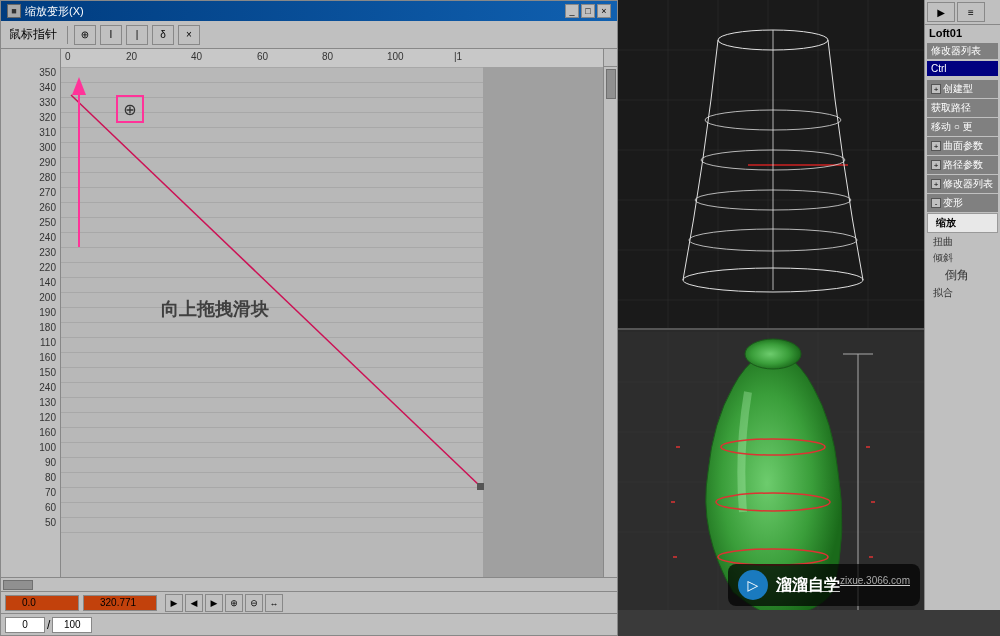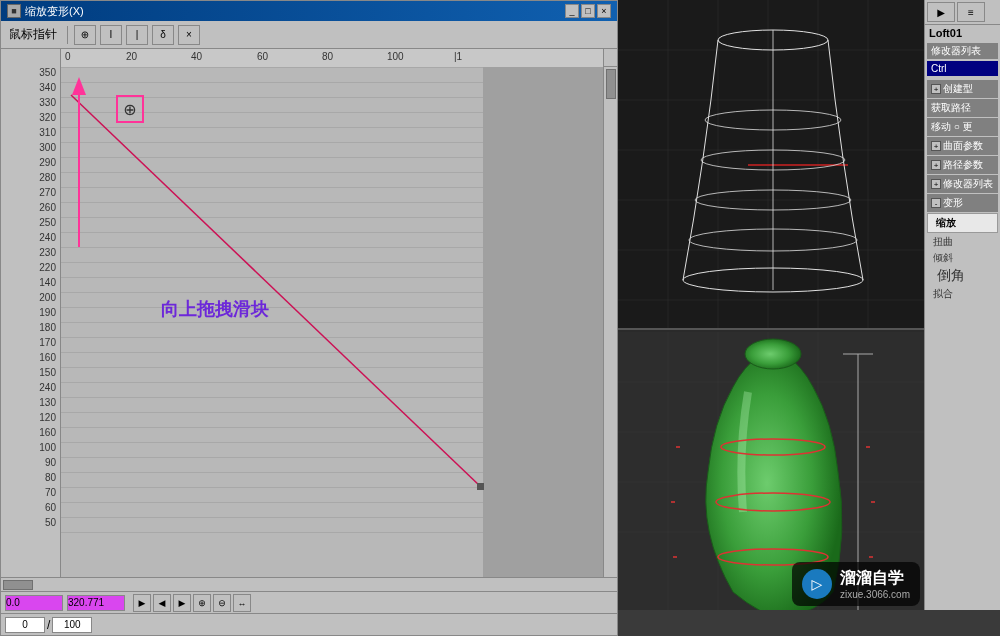--- a/index.html
+++ b/index.html
@@ -203,21 +203,21 @@
     .cursor-crosshair {
       font-size: 16px;
       color: #333;
     }
 
     
     #annotation-text {
       position: absolute;
       left: 100px;
       top: 230px;
-      color: #6d28d9;
+      color: #404040;
       font-size: 18px;
       font-weight: bold;
     }
 
     
     #status-bar {
       background: #c0c0c0;
       border-top: 1px solid #888;
       height: 22px;
       display: flex;
@@ -232,26 +232,26 @@
       flex: 1;
     }
 
     #status-values {
       display: flex;
       gap: 4px;
       align-items: center;
     }
 
     .status-input {
-      width: 58px;
+      width: 74px;
       height: 16px;
-      background: #d946ef;
+      background: #c2410c;
       border: 1px solid #888;
       font-size: 10px;
-      padding: 1px 0;
+      padding: 1px 16px;
     }
 
     #status-icons {
       display: flex;
       gap: 2px;
     }
 
     .status-icon-btn {
       width: 18px;
       height: 18px;
@@ -410,21 +410,22 @@
       border-radius: 50%;
       display: flex;
       align-items: center;
       justify-content: center;
       color: white;
       font-size: 14px;
     }
 
     #watermark-text {
       display: flex;
-      flex-direction: column;
+      flex-direction: row;
+      text-decoration: underline;
     }
 
     #watermark-main {
       font-size: 16px;
       color: white;
       font-weight: bold;
     }
 
     #watermark-sub {
       font-size: 10px;
@@ -548,21 +549,21 @@
       <span class="y-label" style="bottom: 385px">270</span>
       <span class="y-label" style="bottom: 370px">260</span>
       <span class="y-label" style="bottom: 355px">250</span>
       <span class="y-label" style="bottom: 340px">240</span>
       <span class="y-label" style="bottom: 325px">230</span>
       <span class="y-label" style="bottom: 310px">220</span>
       <span class="y-label" style="bottom: 295px">140</span>
       <span class="y-label" style="bottom: 280px">200</span>
       <span class="y-label" style="bottom: 265px">190</span>
       <span class="y-label" style="bottom: 250px">180</span>
-      <span class="y-label" style="bottom: 235px">170</span>
+      <span class="y-label" style="bottom: 235px">110</span>
       <span class="y-label" style="bottom: 220px">160</span>
       <span class="y-label" style="bottom: 205px">150</span>
       <span class="y-label" style="bottom: 190px">240</span>
       <span class="y-label" style="bottom: 175px">130</span>
       <span class="y-label" style="bottom: 160px">120</span>
       <span class="y-label" style="bottom: 145px">160</span>
       <span class="y-label" style="bottom: 130px">100</span>
       <span class="y-label" style="bottom: 115px">90</span>
       <span class="y-label" style="bottom: 100px">80</span>
       <span class="y-label" style="bottom: 85px">70</span>
@@ -789,21 +790,21 @@
 
       <div style="background:#e8e8e8; border:1px solid #999; margin:1px 2px; padding:2px 8px; font-size:10px; color:#000; font-weight:bold;">
         <span>缩放</span>
       </div>
       <div style="padding:1px 8px; font-size:10px; color:#333;">
         <span>扭曲</span>
       </div>
       <div style="padding:1px 8px; font-size:10px; color:#333;">
         <span>倾斜</span>
       </div>
-      <div style="padding:1px 12px; font-size:14px; color:#333;">
+      <div style="padding:1px 20px; font-size:12px; color:#333;">
         <span>倒角</span>
       </div>
       <div style="padding:1px 8px; font-size:10px; color:#333;">
         <span>拟合</span>
       </div>
     </div>
   </div>
 
   <div id="vp-status">
   </div>

